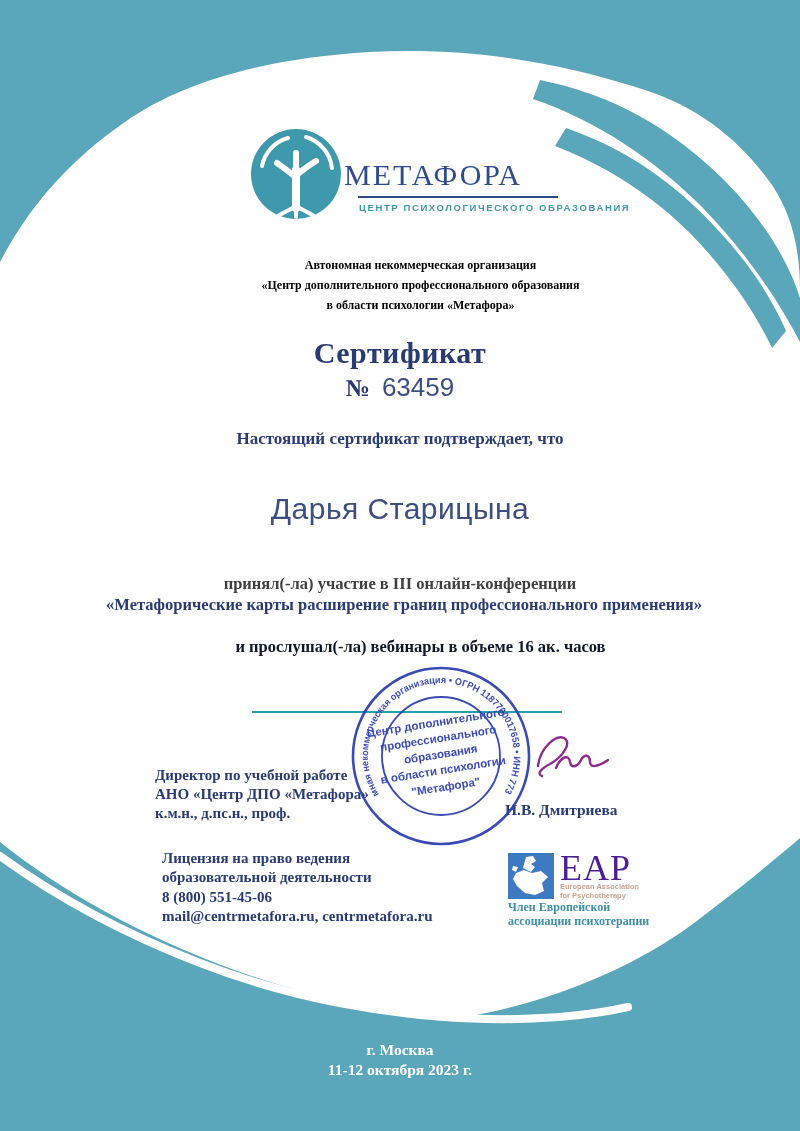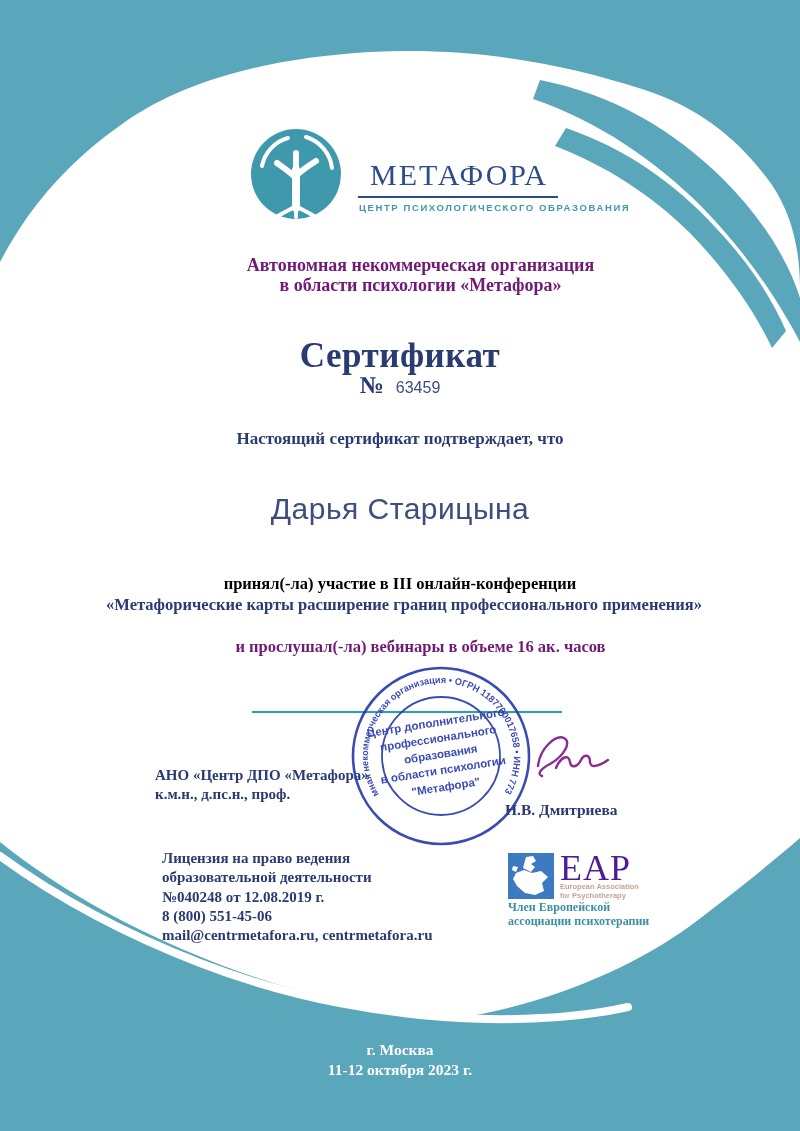--- a/index.html
+++ b/index.html
@@ -4,39 +4,39 @@
 <style>
   html,body{margin:0;padding:0;}
   body{font-family:"Liberation Serif", serif;}
   .page{position:relative;width:800px;height:1131px;background:#5AA6BA;overflow:hidden;}
   .bg-art{position:absolute;left:0;top:0;z-index:0;}
   .abs{position:absolute;z-index:2;}
   .ctr{left:0;right:0;text-align:center;}
 
   
   .logo-tree{left:248px;top:126px;width:96px;height:96px;}
-  .brand{left:370px;top:158px;font-size:30px;letter-spacing:2px;color:#2E4C8C;font-family:"Liberation Serif",serif;}
+  .brand{left:344px;top:158px;font-size:30px;letter-spacing:2px;color:#2E4C8C;font-family:"Liberation Serif",serif;}
   .brand-rule{left:358px;top:196px;width:200px;height:2px;background:#2E4C8C;}
   .brand-tagline{left:359px;top:202px;font-size:9.5px;font-weight:bold;letter-spacing:1.6px;color:#3E98AC;font-family:"Liberation Sans",sans-serif;}
 
   
-  .org{top:255px;font-size:18px;font-weight:bold;color:#701a75;line-height:20px;padding-left:41px;}
+  .org{top:255px;font-size:12px;font-weight:bold;color:#000000;line-height:20px;padding-left:41px;}
 
   
-  .title{top:336px;font-size:35px;font-weight:bold;color:#2A3B72;letter-spacing:0.5px;}
+  .title{top:336px;font-size:30px;font-weight:bold;color:#2A3B72;letter-spacing:0.5px;}
   .numrow{top:372px;color:#2A3B72;}
   .numrow .nsign{font-size:24px;font-weight:bold;font-family:"Liberation Serif",serif;}
-  .numrow .nval{font-size:16px;color:#3D4E80;font-family:"Liberation Sans",sans-serif;margin-left:12px;}
+  .numrow .nval{font-size:26px;color:#3D4E80;font-family:"Liberation Sans",sans-serif;margin-left:12px;}
 
   .confirm{top:429px;font-size:17px;font-weight:bold;color:#2A3B72;}
   .recipient{top:492px;font-size:30px;color:#3D4E7E;font-family:"Liberation Sans",sans-serif;letter-spacing:0.5px;}
 
-  .part1{top:574px;font-size:16.5px;font-weight:bold;color:#000000;}
+  .part1{top:574px;font-size:16.5px;font-weight:bold;color:#404040;}
   .part2{top:595px;font-size:16.5px;font-weight:bold;color:#2A3B72;padding-left:8px;}
-  .hours{top:637px;font-size:16.5px;font-weight:bold;color:#701a75;margin-left:41px;}
+  .hours{top:637px;font-size:16.5px;font-weight:bold;color:#0f172a;margin-left:41px;}
 
   .sig-line{left:252px;top:711px;width:310px;height:2px;background:#2AA0AC;}
 
   .stamp{left:349px;top:664px;width:184px;height:184px;z-index:3;}
   .stamp text{fill:#2B3CAE;font-family:"Liberation Sans",sans-serif;}
 
   .director{left:155px;top:766px;font-size:15px;font-weight:bold;color:#2A3B72;line-height:19px;z-index:2;}
   .signature{left:528px;top:730px;width:90px;height:55px;z-index:3;}
   .signer{left:505px;top:801px;font-size:15.5px;font-weight:bold;color:#2A3B72;}
 
@@ -112,20 +112,21 @@
       <path d="M48 80 C54 84 60 86 66 90" stroke-width="4"></path>
       <path d="M48 80 C48 85 48 88 48 91" stroke-width="4"></path>
     </g>
   </svg>
   <div class="abs brand">МЕТАФОРА</div>
   <div class="abs brand-rule"></div>
   <div class="abs brand-tagline">ЦЕНТР ПСИХОЛОГИЧЕСКОГО ОБРАЗОВАНИЯ</div>
 
   <div class="abs ctr org">
     <div>Автономная некоммерческая организация</div>
+    <div>«Центр дополнительного профессионального образования</div>
     <div>в области психологии «Метафора»</div>
   </div>
 
   <div class="abs ctr title">Сертификат</div>
   <div class="abs ctr numrow">
     <span class="nsign">№</span><span class="nval">63459</span>
   </div>
 
   <div class="abs ctr confirm">Настоящий сертификат подтверждает, что</div>
   <div class="abs ctr recipient">Дарья Старицына</div>
@@ -152,36 +153,36 @@
         <text x="92" y="62" font-size="11.5">Центр дополнительного</text>
         <text x="92" y="78" font-size="11.5">профессионального</text>
         <text x="92" y="94" font-size="11.5">образования</text>
         <text x="92" y="110" font-size="11.5">в области психологии</text>
         <text x="92" y="127" font-size="11.5">"Метафора"</text>
       </g>
     </g>
   </svg>
 
   <div class="abs director">
+    <div>Директор по учебной работе</div>
     <div>АНО «Центр ДПО «Метафора»</div>
     <div>к.м.н., д.пс.н., проф.</div>
   </div>
 
   <svg class="abs signature" viewBox="0 0 90 55" aria-hidden="true">
     <g fill="none" stroke="#8B2E8B" stroke-width="2.4" stroke-linecap="round">
       <path d="M10 36 C 12 18 28 4 36 8 C 44 12 36 26 22 34 C 14 38 8 44 14 46"></path>
       <path d="M28 38 C 33 26 41 24 42 32 C 43 38 49 38 53 30 C 56 24 62 24 62 32 C 62 38 70 37 80 30"></path>
     </g>
   </svg>
   <div class="abs signer">Н.В. Дмитриева</div>
 
   <div class="abs license">
     <div>Лицензия на право ведения</div>
     <div>образовательной деятельности</div>
-    <div>№040248 от 12.08.2019 г.</div>
     <div>8 (800) 551-45-06</div>
     <div>mail@centrmetafora.ru, centrmetafora.ru</div>
   </div>
 
   <div class="abs eap">
     <div class="eap-row">
       <svg class="eap-sq" viewBox="0 0 46 46" aria-hidden="true">
         <rect x="0" y="0" width="46" height="46" fill="#3E7AC2"></rect>
         <path fill="#FFFFFF" d="M18 4 L25 3 L28 8 L23 11 L27 14 L23 19 L15 15 Z"></path>
         <path fill="#FFFFFF" d="M8 20 L16 17 L24 20 L33 18 L40 24 L34 30 L36 38 L27 42 L17 40 L9 33 L5 26 Z"></path>

